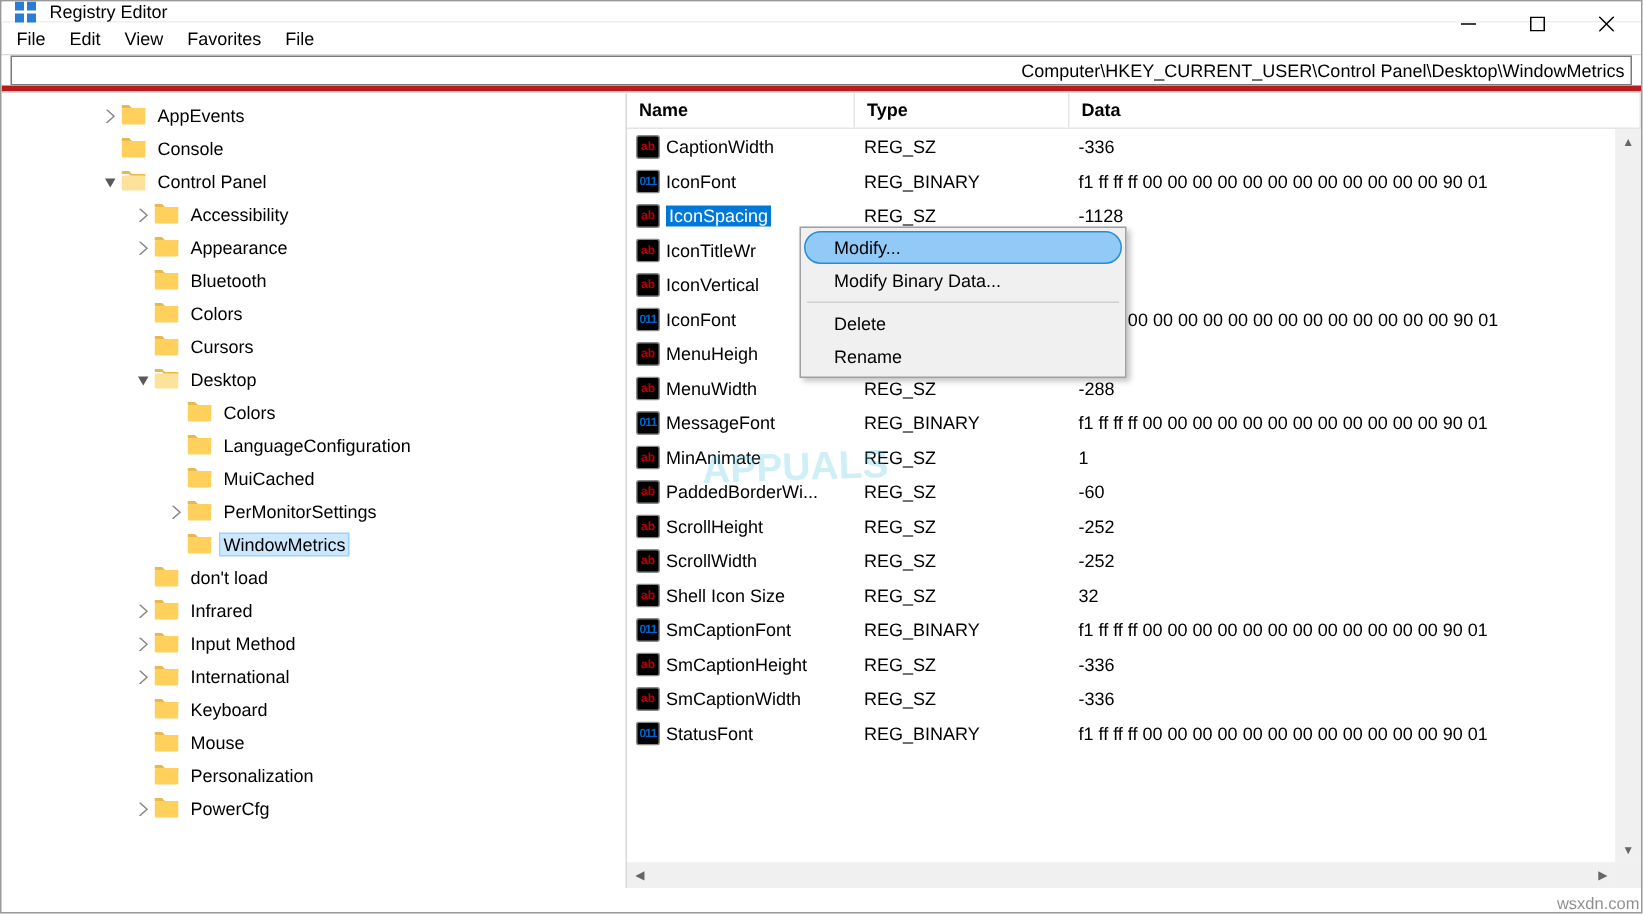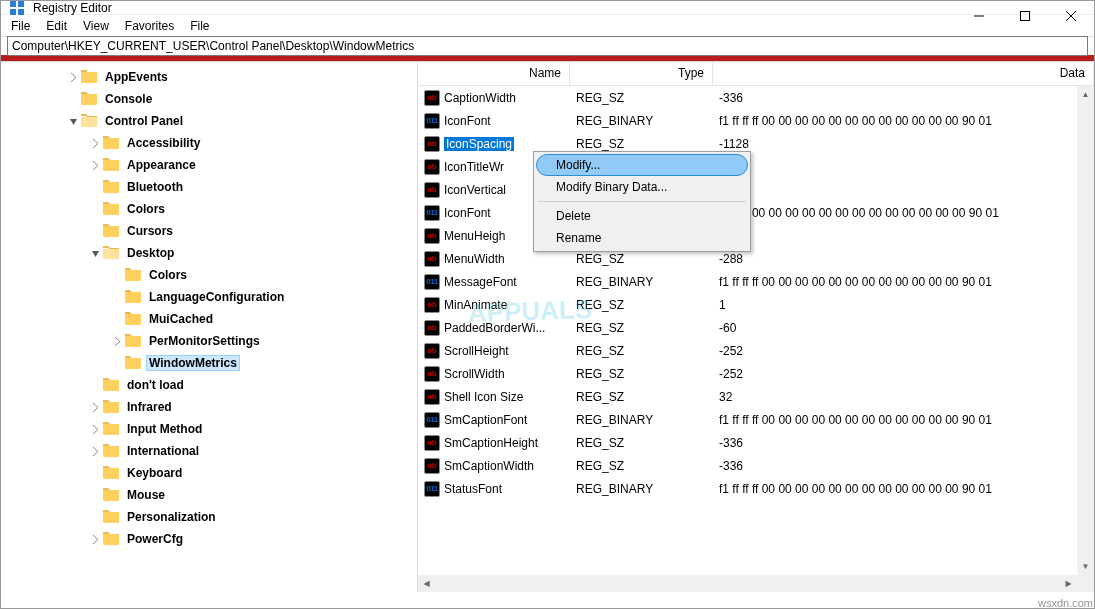--- a/index.html
+++ b/index.html
@@ -42,22 +42,23 @@
   padding-left: 2px;
   border-bottom: 1px solid #d9d9d9;
 }
 .menubar .item { padding: 2px 8px; cursor: default; }
 
 
 .addressbar {
   height: 24px;
   display: flex; align-items: center;
   padding: 2px 6px;
-  border-bottom: 6px solid #b91c1c;
+  border-bottom: 4px solid #b91c1c;
   background: #fff;
+  text-align: right;
 }
 .addressbar .addr {
   flex: 1;
   border: 1px solid #7a7a7a;
   padding: 1px 4px;
   background: #fff;
   height: 20px;
   line-height: 16px;
 }
 
@@ -94,34 +95,33 @@
   width: 12px; height: 12px;
   display: flex; align-items: center; justify-content: center;
   color: #666;
 }
 .node .folder { margin-right: 4px; display:flex; align-items:center; }
 .node.selected .label {
   background: #cce8ff;
   outline: 1px solid #99d1ff;
   padding: 0 2px;
 }
-.node .label { padding: 0 2px; font-weight: bold; }
+.node .label { padding: 0 2px; }
 
 
 .list-header {
   display: flex;
   height: 24px;
   border-bottom: 1px solid #e5e5e5;
   background: #fff;
 }
 .col {
   padding: 4px 8px;
   border-right: 1px solid #e5e5e5;
-  font-weight: 400;
-  text-align: right;
+  font-weight: 700;
 }
 .col-name { width: 152px; }
 .col-type { width: 143px; }
 .col-data { flex: 1; }
 .list-body { overflow: auto; flex: 1; position: relative; }
 .row {
   display: flex;
   height: 23px;
   align-items: center;
 }

